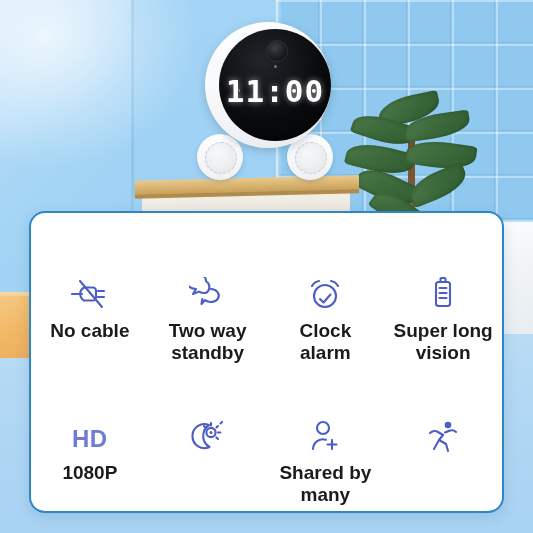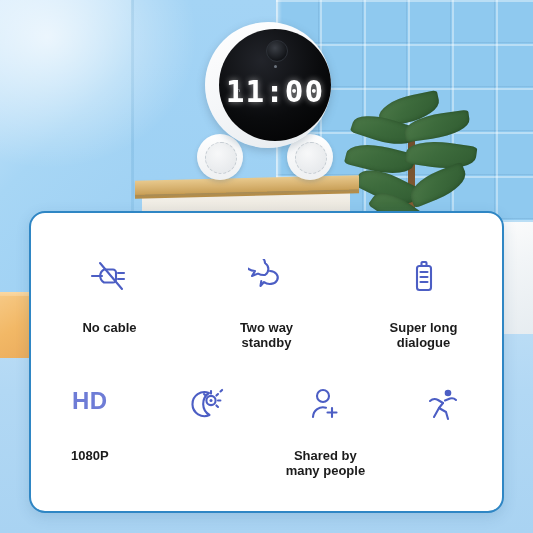--- a/index.html
+++ b/index.html
@@ -154,31 +154,31 @@
   }
   .rows{
     position:absolute;left:0;top:46px;width:100%;
   }
   .row{display:flex;width:100%;}
   .feature{
     flex:1 1 0;display:flex;flex-direction:column;align-items:center;
     padding:0 2px;box-sizing:border-box;
   }
   .ficon{
-    height:52px;display:flex;align-items:flex-start;justify-content:center;
+    height:52px;display:flex;align-items:flex-end;justify-content:center;
     color:#4c5ec4;
   }
   .ficon svg{display:block;}
   .hd-text{
     font-size:24px;font-weight:600;color:#6e7cd6;letter-spacing:.5px;
     font-family:"Liberation Sans", sans-serif;
   }
   .flabel{
     margin-top:9px;text-align:center;color:#1b1b1b;
-    font-size:13px;font-weight:700;line-height:1.18;
+    font-size:19px;font-weight:700;line-height:1.18;
     font-family:"Liberation Sans", sans-serif;
     white-space:pre-line;
   }
   .row2{margin-top:36px;}
 </style>
 </head>
 <body>
 
 <div id="scene">
 
@@ -253,33 +253,45 @@
           <div class="ficon">
             <svg width="38" height="34" viewBox="0 0 38 34" fill="none" stroke="currentColor" stroke-width="2.1" stroke-linecap="round" stroke-linejoin="round">
               <path d="M17 4 a10 8 0 1 0 -10 8 l-3 5 l6 -2.4 a12 12 0 0 0 7 1.4 a10 8 0 0 0 0 -12 z"></path>
               <path d="M22 12 a8 6.5 0 1 1 -6 11 l-3.5 4 l0.8 -5"></path>
             </svg>
           </div>
           <div class="flabel">Two way
 standby</div>
         </div>
 
+        <div class="feature">
+          <div class="ficon">
+            <svg width="36" height="34" viewBox="0 0 36 34" fill="none" stroke="currentColor" stroke-width="2.1" stroke-linecap="round" stroke-linejoin="round">
+              <circle cx="18" cy="19" r="11"></circle>
+              <path d="M13 22 l3.5 3.5 l7 -8"></path>
+              <path d="M5 9 a10 10 0 0 1 7 -5"></path>
+              <path d="M31 9 a10 10 0 0 0 -7 -5"></path>
+            </svg>
+          </div>
+          <div class="flabel">Clock
+alarm</div>
+        </div>
 
         <div class="feature">
           <div class="ficon">
             <svg width="26" height="36" viewBox="0 0 26 36" fill="none" stroke="currentColor" stroke-width="2.1" stroke-linecap="round" stroke-linejoin="round">
               <rect x="6" y="7" width="14" height="24" rx="2.5"></rect>
               <rect x="10.5" y="3" width="5" height="4" rx="1"></rect>
               <path d="M9.5 13 H16.5"></path>
               <path d="M9.5 18 H16.5"></path>
               <path d="M9.5 23 H16.5"></path>
             </svg>
           </div>
           <div class="flabel">Super long
-dialogue</div>
+vision</div>
         </div>
 
       </div>
 
       <div class="row row2">
 
         <div class="feature">
           <div class="ficon">
             <span class="hd-text">HD</span>
           </div>

